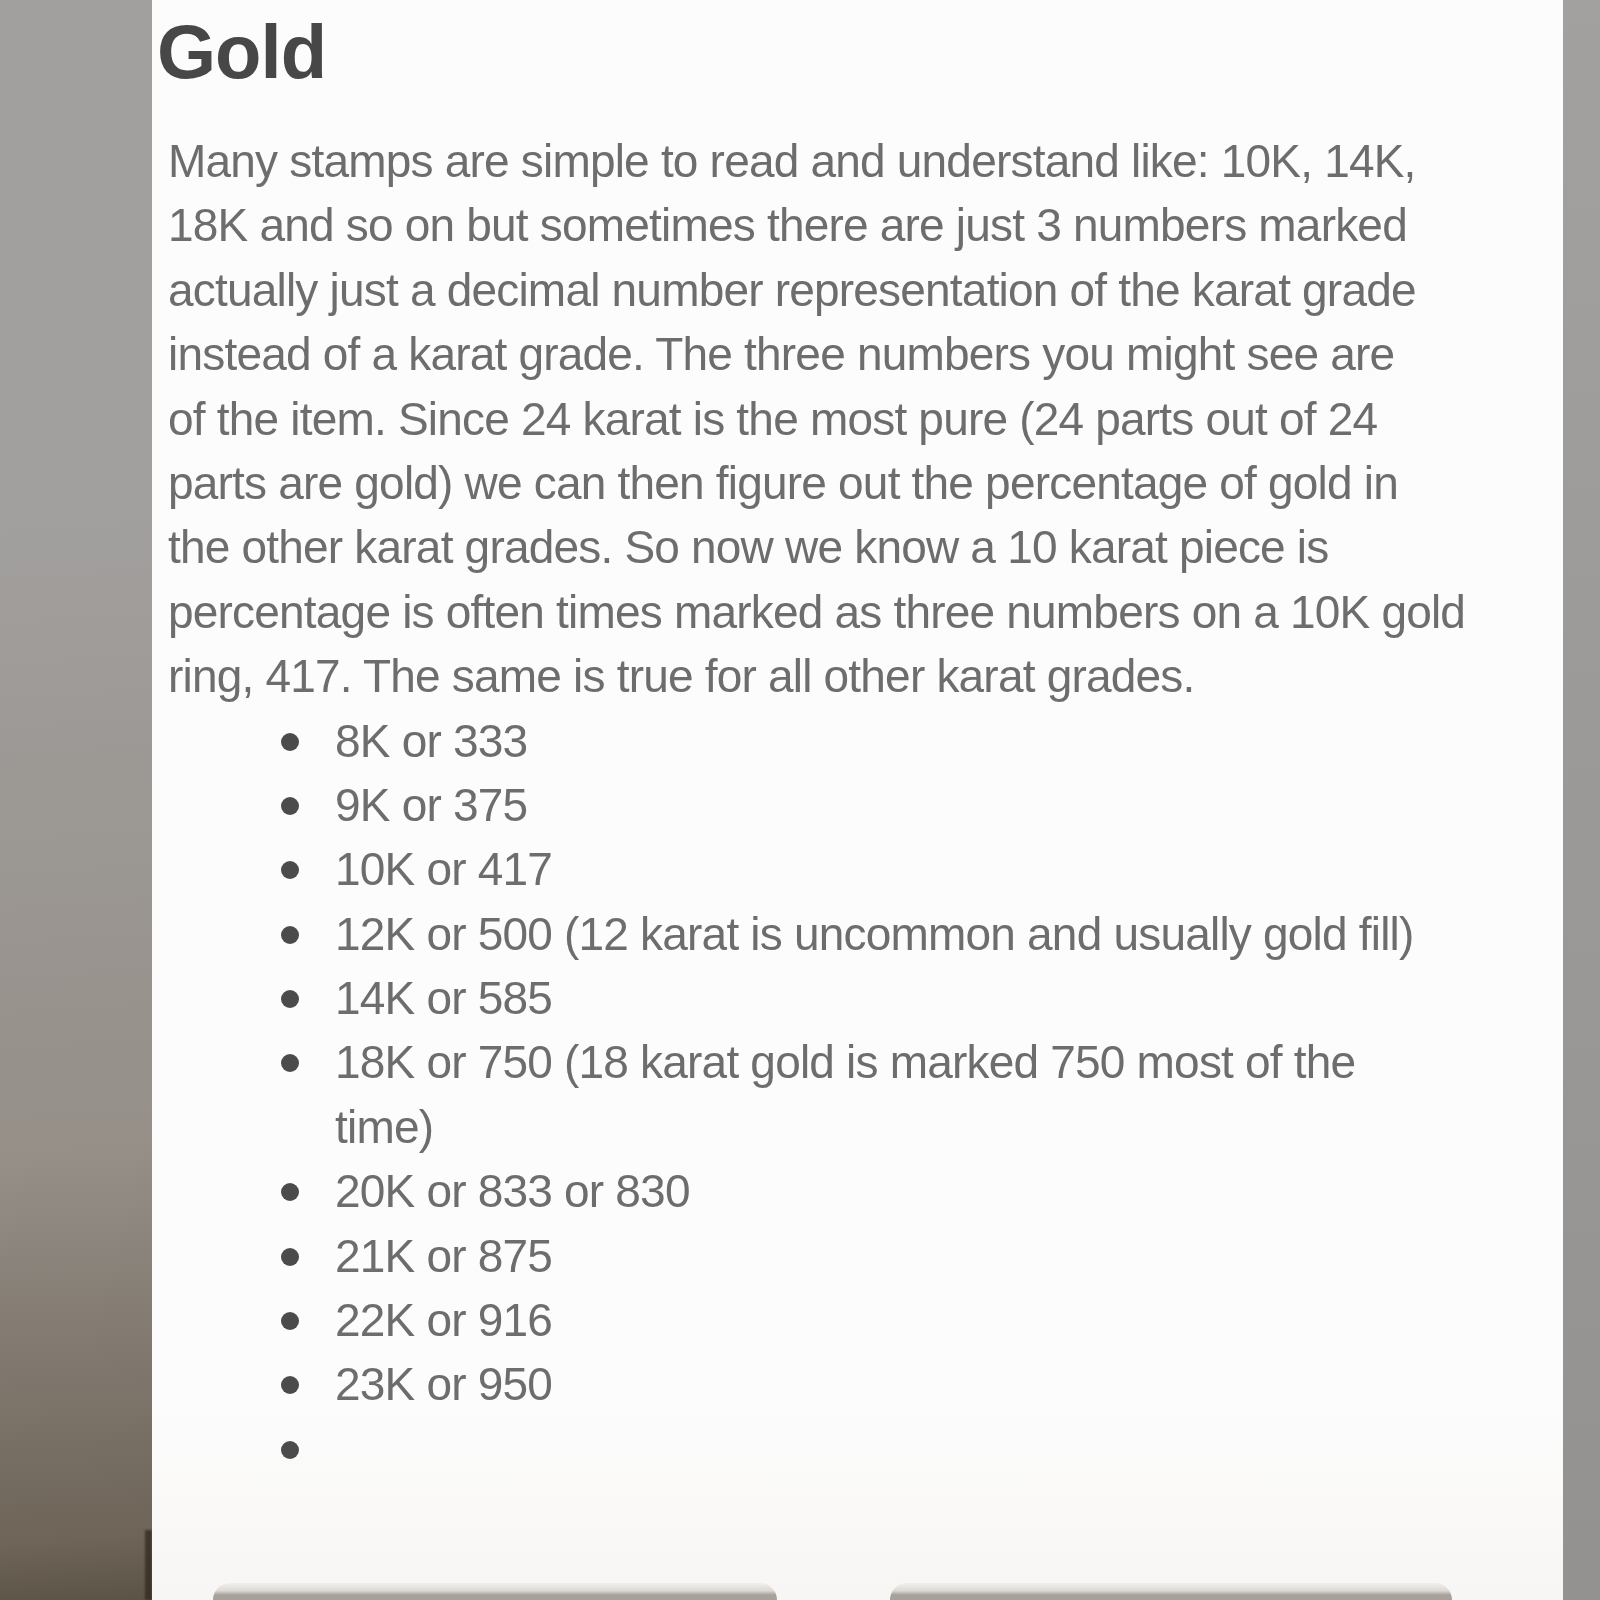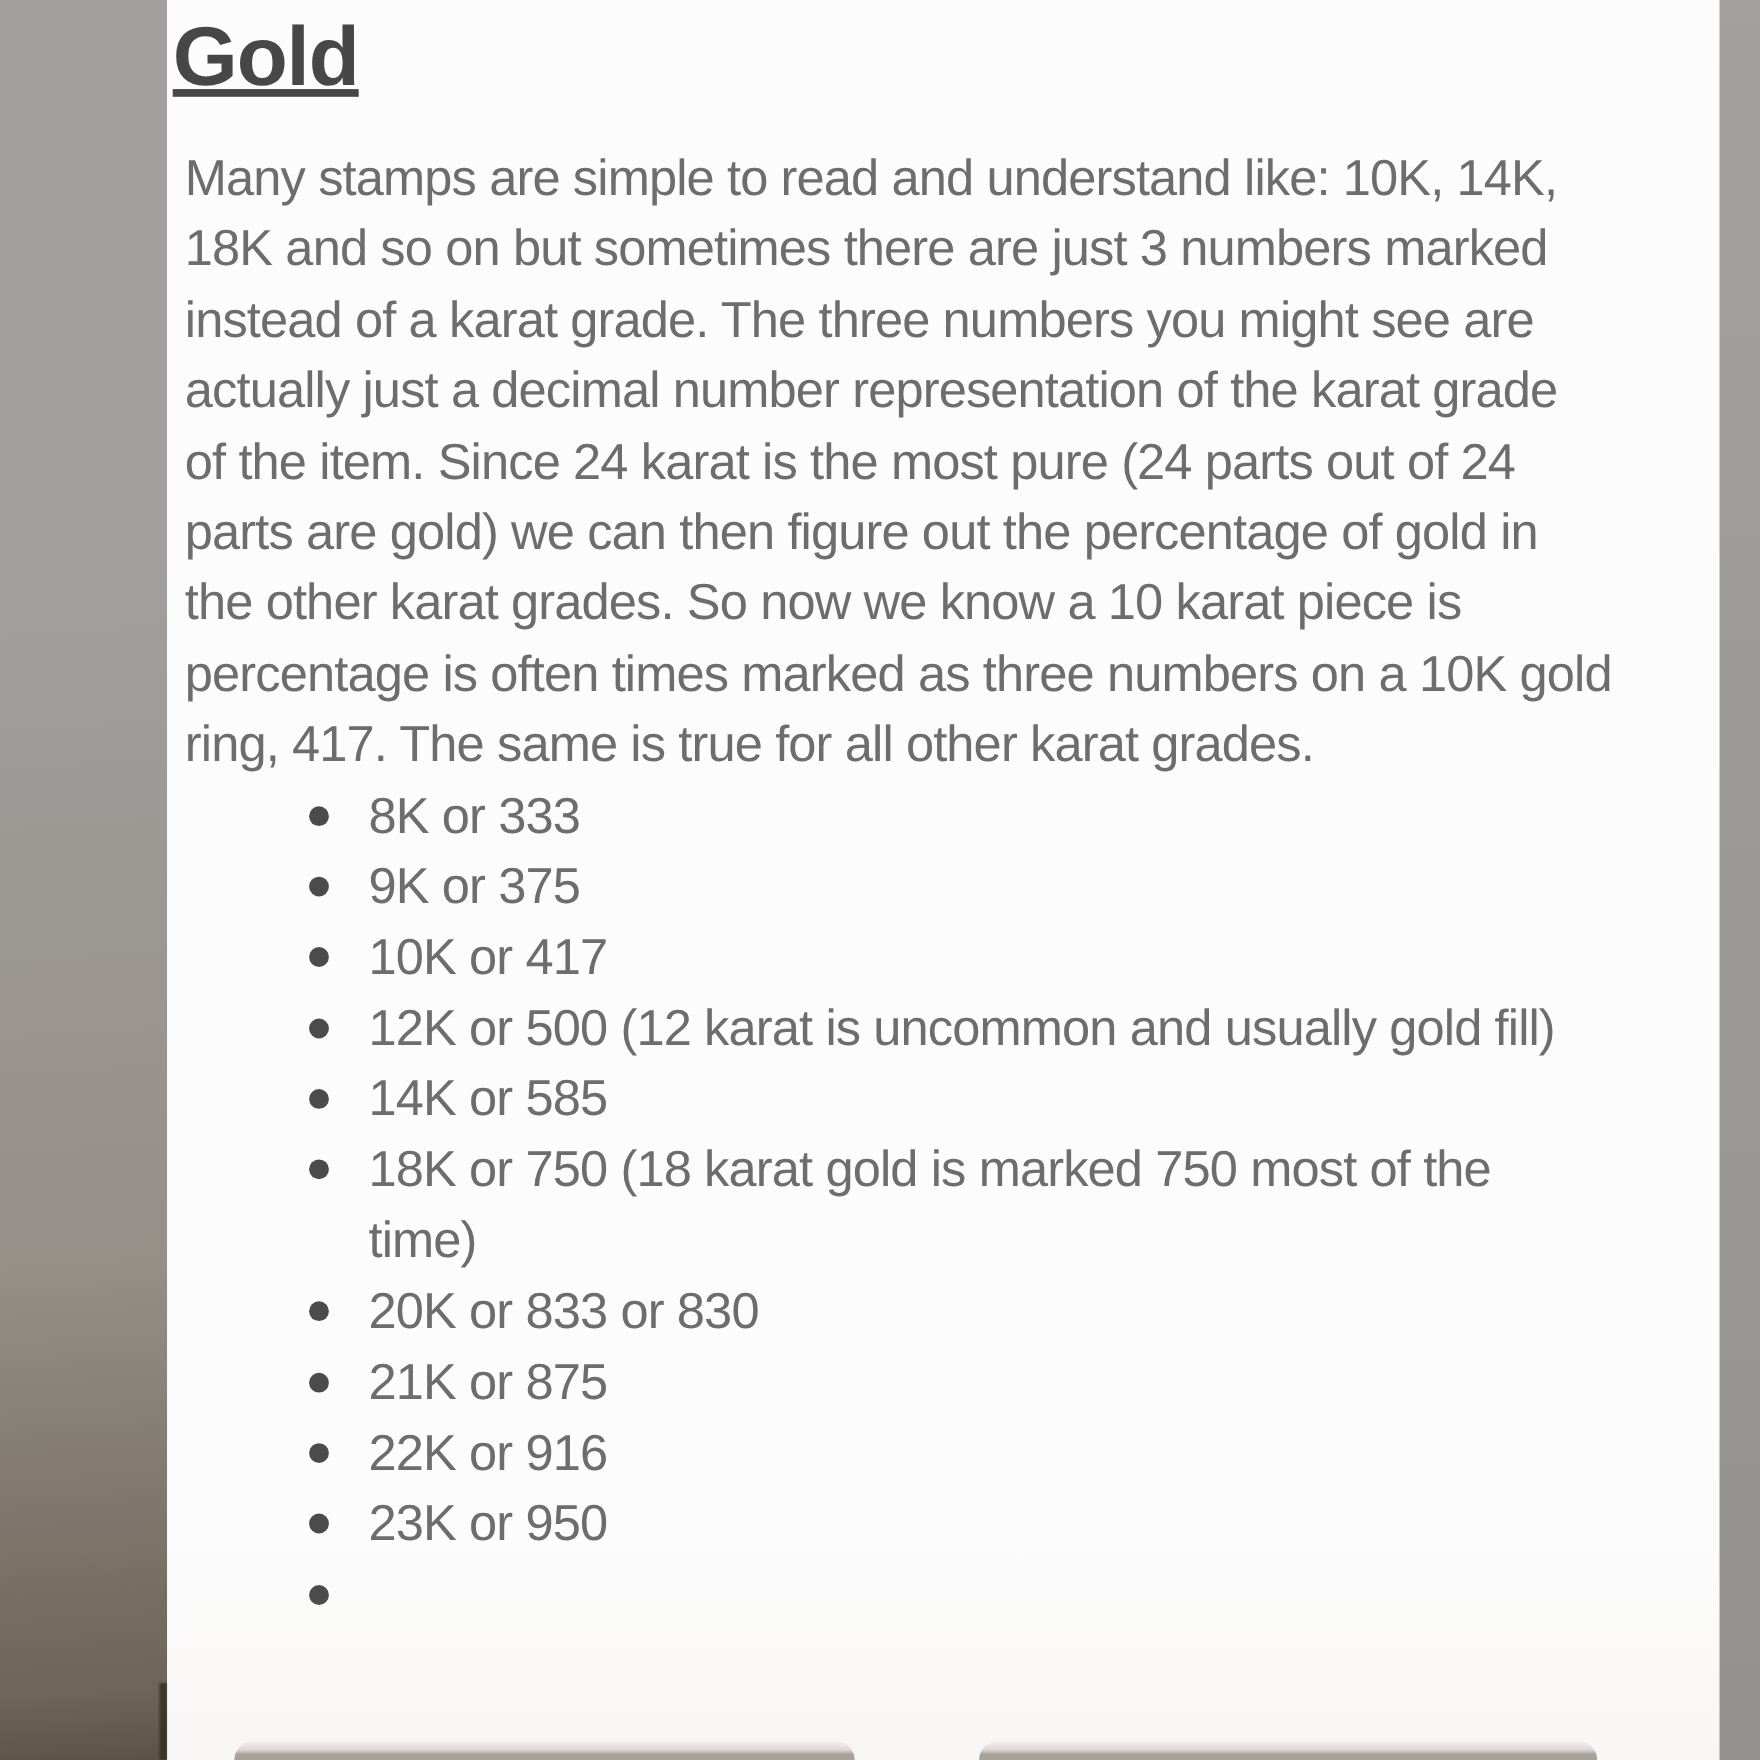--- a/index.html
+++ b/index.html
@@ -49,21 +49,20 @@
     background:linear-gradient(180deg,#fcfcfc 0%,#fcfcfc 88%,#f8f6f4 100%);
   }
   .page-title{
     margin:0;
     padding:10px 0 0 5px;
     font-size:76px;
     font-weight:bold;
     line-height:84px;
     letter-spacing:-1px;
     color:var(--c-title);
-    text-decoration:underline;
   }
   .intro{
     margin-top:35px;
     padding-left:16px;
   }
   .para-line{
     height:64.4px;
     line-height:64.4px;
     font-size:46px;
     letter-spacing:-0.8px;
@@ -112,22 +111,22 @@
   <div class="strip-left"></div>
   <div class="strip-right"></div>
 
   <div class="page">
 
     <h1 class="page-title">Gold</h1>
 
     <div class="intro">
       <div class="para-line">Many stamps are simple to read and understand like: 10K, 14K,</div>
       <div class="para-line">18K and so on but sometimes there are just 3 numbers marked</div>
+      <div class="para-line">actually just a decimal number representation of the karat grade</div>
       <div class="para-line">instead of a karat grade. The three numbers you might see are</div>
-      <div class="para-line">actually just a decimal number representation of the karat grade</div>
       <div class="para-line">of the item. Since 24 karat is the most pure (24 parts out of 24</div>
       <div class="para-line">parts are gold) we can then figure out the percentage of gold in</div>
       <div class="para-line">the other karat grades. So now we know a 10 karat piece is</div>
       <div class="para-line">percentage is often times marked as three numbers on a 10K gold</div>
       <div class="para-line">ring, 417. The same is true for all other karat grades.</div>
     </div>
 
     <div class="karat-list">
       <div class="list-row">
         <span class="bullet"></span>

